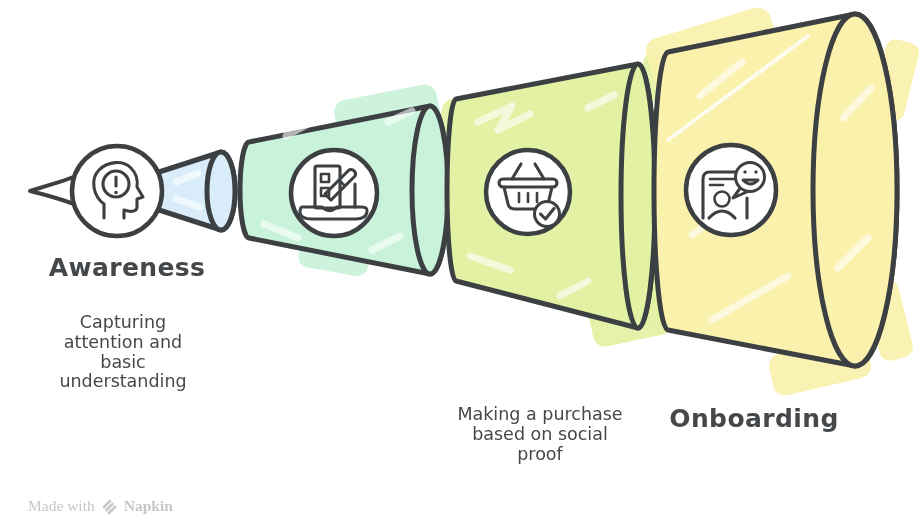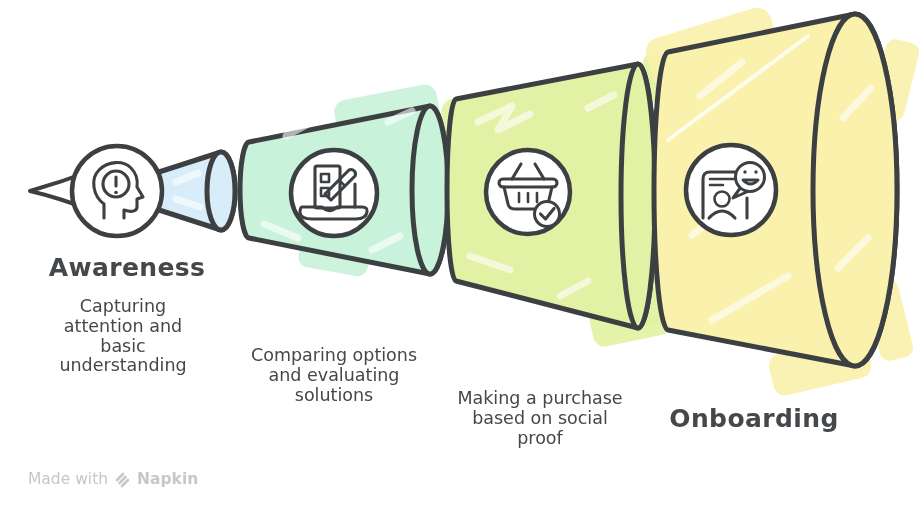--- a/index.html
+++ b/index.html
@@ -29,26 +29,26 @@
   .ic-fill{fill:var(--ink);stroke:none;}
   .ic-white{fill:#fff;stroke:var(--ink);stroke-width:3;stroke-linecap:round;stroke-linejoin:round;}
   .stage-title{
     position:absolute;transform:translateX(-50%);
     font-size:25px;font-weight:700;color:var(--text-color);
     letter-spacing:.4px;white-space:nowrap;
   }
   .stage-desc{
     position:absolute;transform:translateX(-50%);
     font-size:17.5px;font-weight:400;color:var(--text-color);
-    line-height:1.13;text-align:center;white-space:pre-line;
+    line-height:1.13;text-align:center;white-space:pre-line;margin-top:16px;
   }
   .watermark{
-    position:absolute;left:28px;top:470px;
+    position:absolute;left:28px;top:497px;
     display:flex;align-items:center;gap:6px;
-    font-size:15.5px;color:var(--watermark-color);
+    font-size:15.5px;color:var(--watermark-color);font-family:Liberation Serif, serif;
   }
   .watermark .brand{font-weight:600;}
   .wm-logo{display:inline-block;}
   .wm-logo line{stroke:var(--watermark-color);stroke-width:2.6;stroke-linecap:round;}
 </style>
 </head>
 <body>
 
 <div class="canvas">
 
@@ -149,23 +149,20 @@
       <path class="ic-white" d="M12,-10 Q19.5,-2 27,-10 Z" stroke-width="2.4"></path>
     </g>
   </svg>
 
   <div class="stage-title" style="left:127px;top:253px">Awareness</div>
   <div class="stage-desc" style="left:123px;top:297px">Capturing
 attention and
 basic
 understanding</div>
 
-  <div class="stage-desc" style="left:334px;top:346px">Comparing options
-and evaluating
-solutions</div>
 
   <div class="stage-desc" style="left:540px;top:389px">Making a purchase
 based on social
 proof</div>
 
   <div class="stage-title" style="left:754px;top:404px">Onboarding</div>
 
   <div class="watermark">
     <span>Made with</span>
     <svg class="wm-logo" width="17" height="17" viewBox="0 0 17 17">

